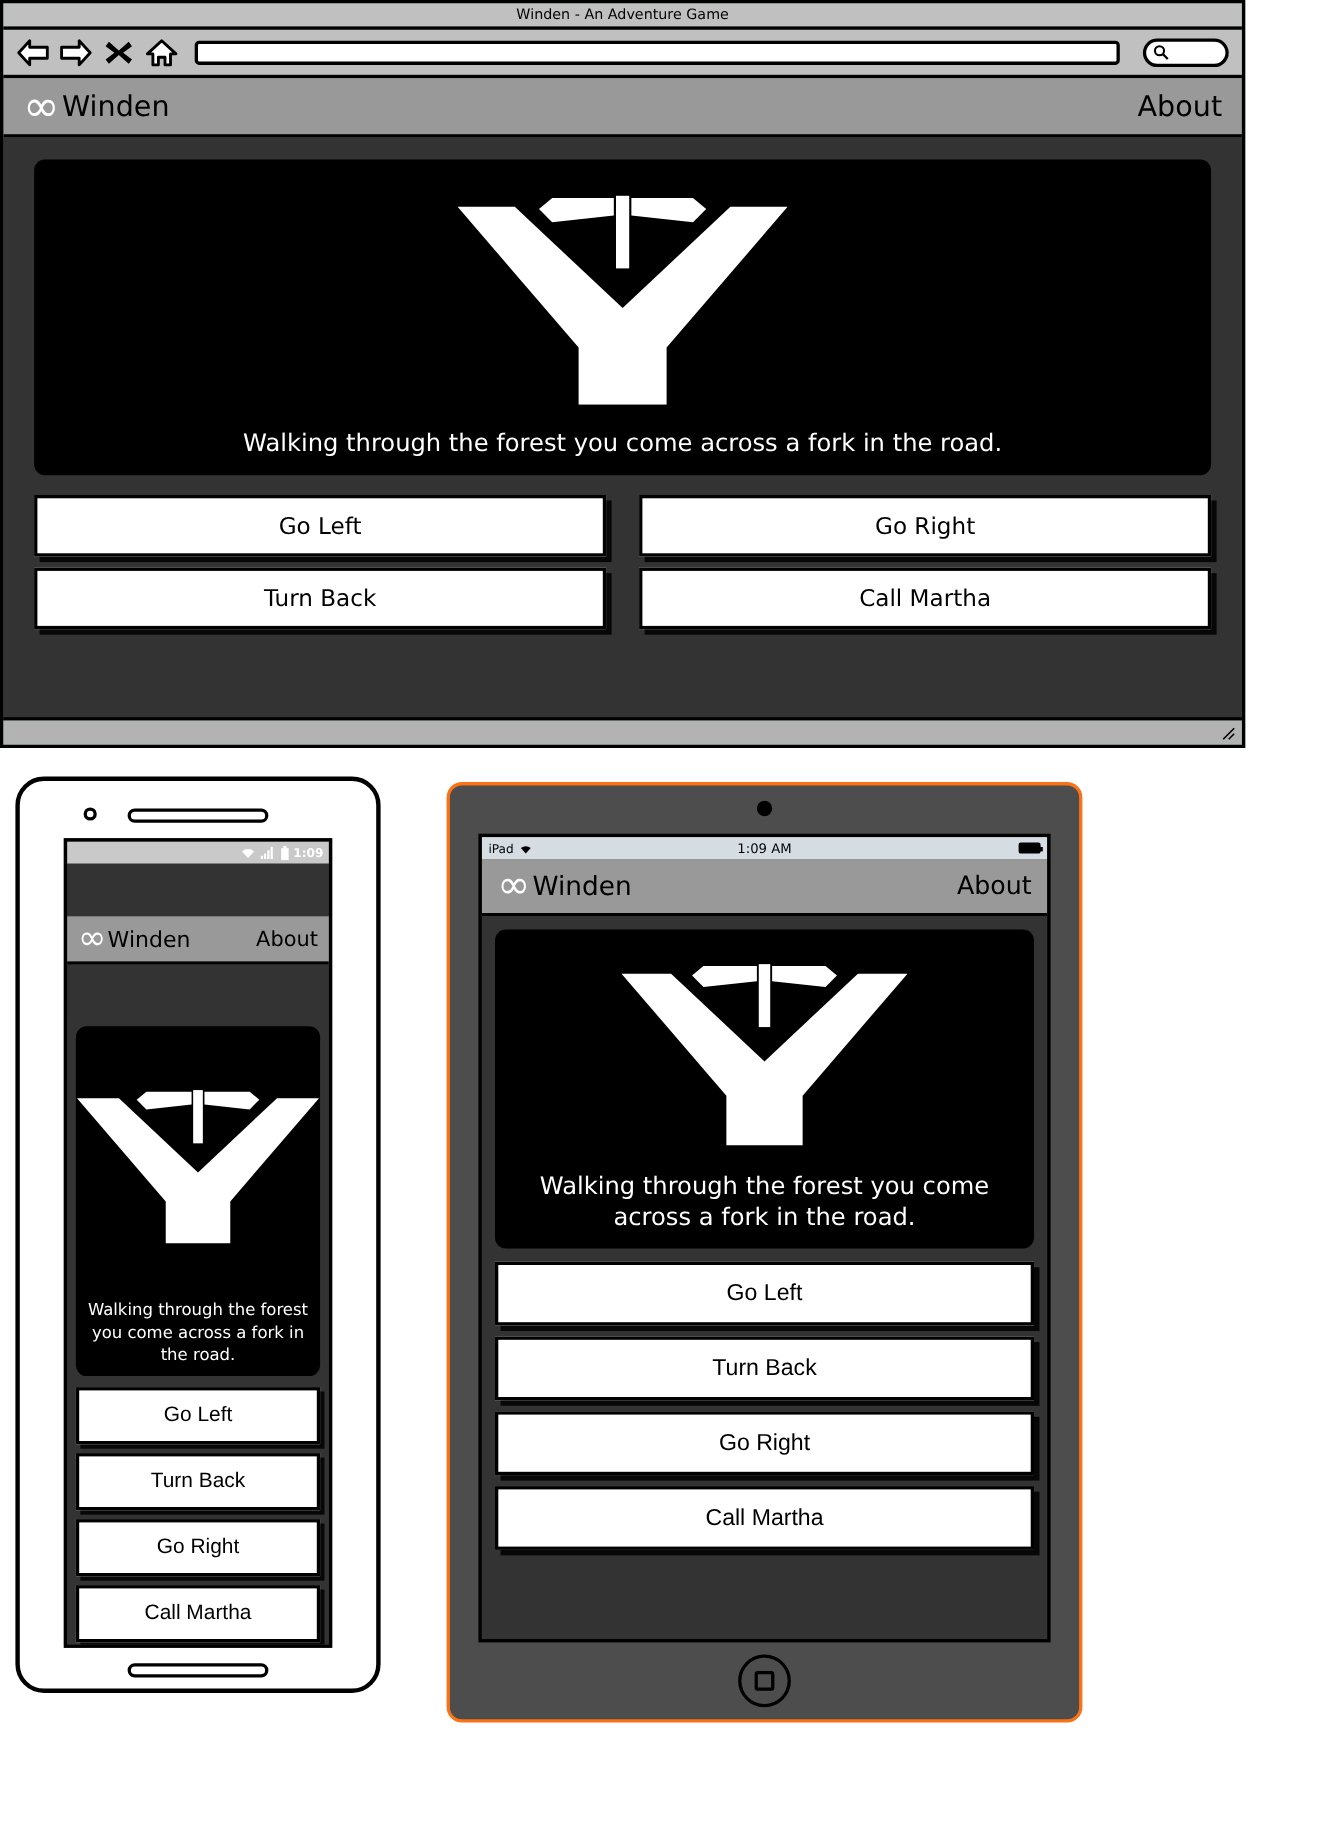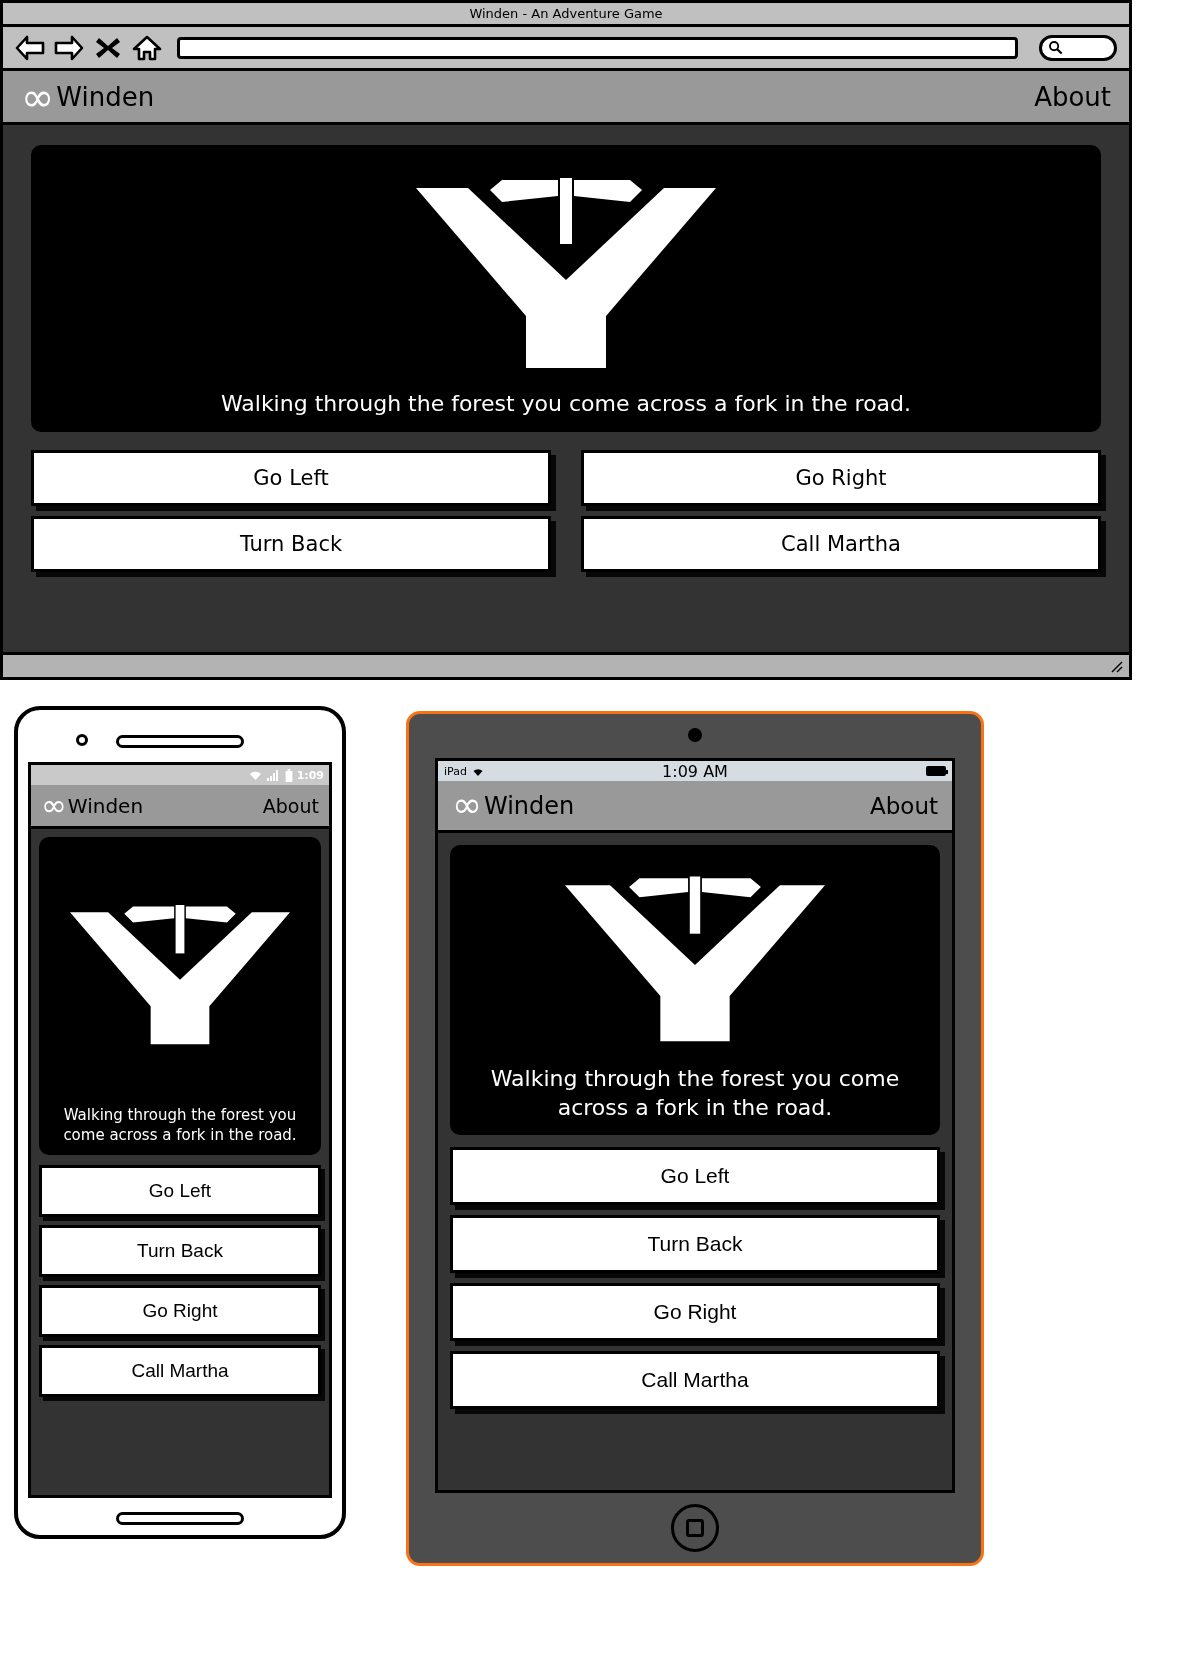--- a/index.html
+++ b/index.html
@@ -149,27 +149,28 @@
     position: relative;
   }
   .phone-cam {
     width: 12px; height: 12px; border: 3px solid #000; border-radius: 50%;
     position: absolute; left: 48px; top: 8px;
   }
   .phone-speaker {
     width: 128px; height: 13px; border: 3px solid #000; border-radius: 8px;
   }
   .phone-screen {
-    width: 304px;
+    width: 244px;
     flex: 1;
     border: 3px solid #000;
     background: #333;
     display: flex; flex-direction: column;
     overflow: hidden;
     margin-top: 6px;
+    gap: 48px;
   }
   .and-status {
     height: 20px; background: #c9c9c9;
     display: flex; align-items: center; justify-content: flex-end;
     gap: 4px; padding-right: 5px; flex: none;
   }
   .and-status-time { font-size: 11px; color: #fff; font-weight: bold; }
   .phone-header {
     height: 44px; background: #999999;
     border-bottom: 3px solid #000;
@@ -223,21 +224,21 @@
     display: flex; flex-direction: column;
     overflow: hidden;
   }
   .ipad-status {
     height: 20px; background: #d5dde2;
     display: flex; align-items: center; flex: none;
     padding: 0 6px; font-size: 11px; color: #000;
     position: relative;
   }
   .ipad-left { display: flex; align-items: center; gap: 4px; }
-  .ipad-time { position: absolute; left: 0; right: 0; text-align: center; font-size: 16px; }
+  .ipad-time { position: absolute; left: 0; right: 0; text-align: center; font-size: 12px; }
   .ipad-batt {
     margin-left: auto; width: 20px; height: 10px;
     border: 2px solid #000; border-radius: 2px; position: relative; background: #000;
   }
   .ipad-batt:after {
     content:""; position: absolute; right: -4px; top: 2px;
     width: 3px; height: 4px; background: #000;
   }
   .tablet-header {
     height: 52px; background: #999999; border-bottom: 3px solid #000;

